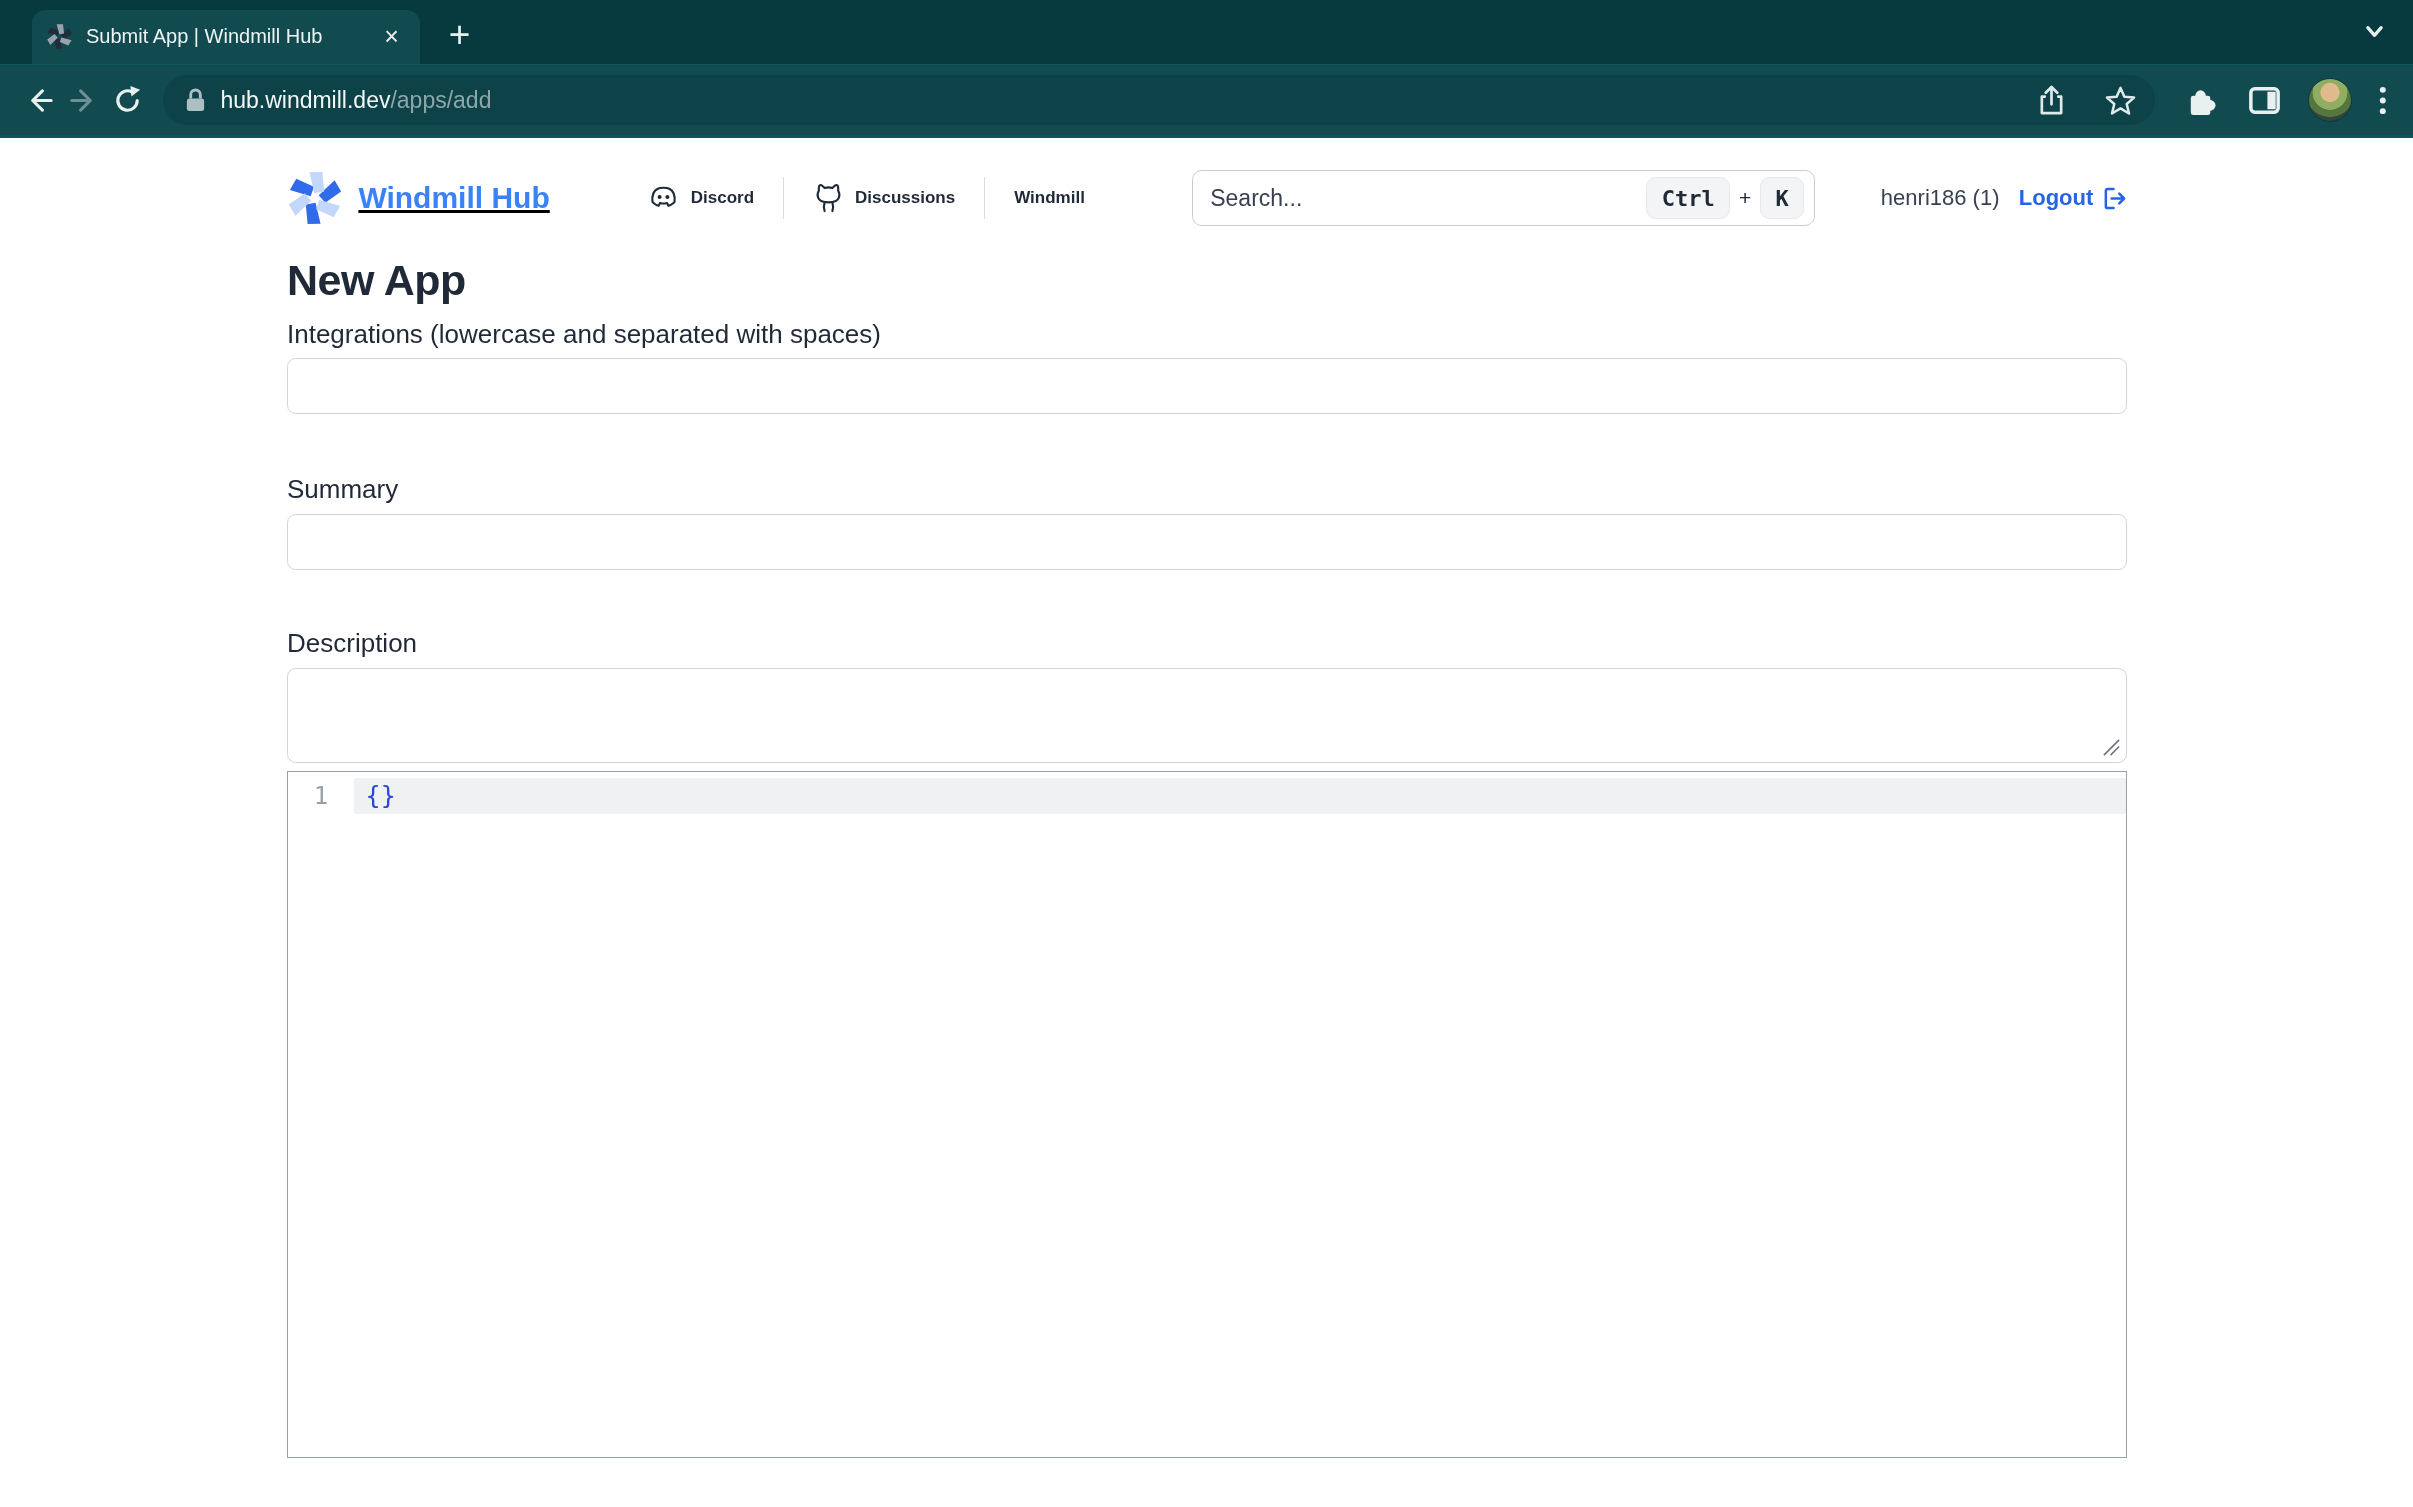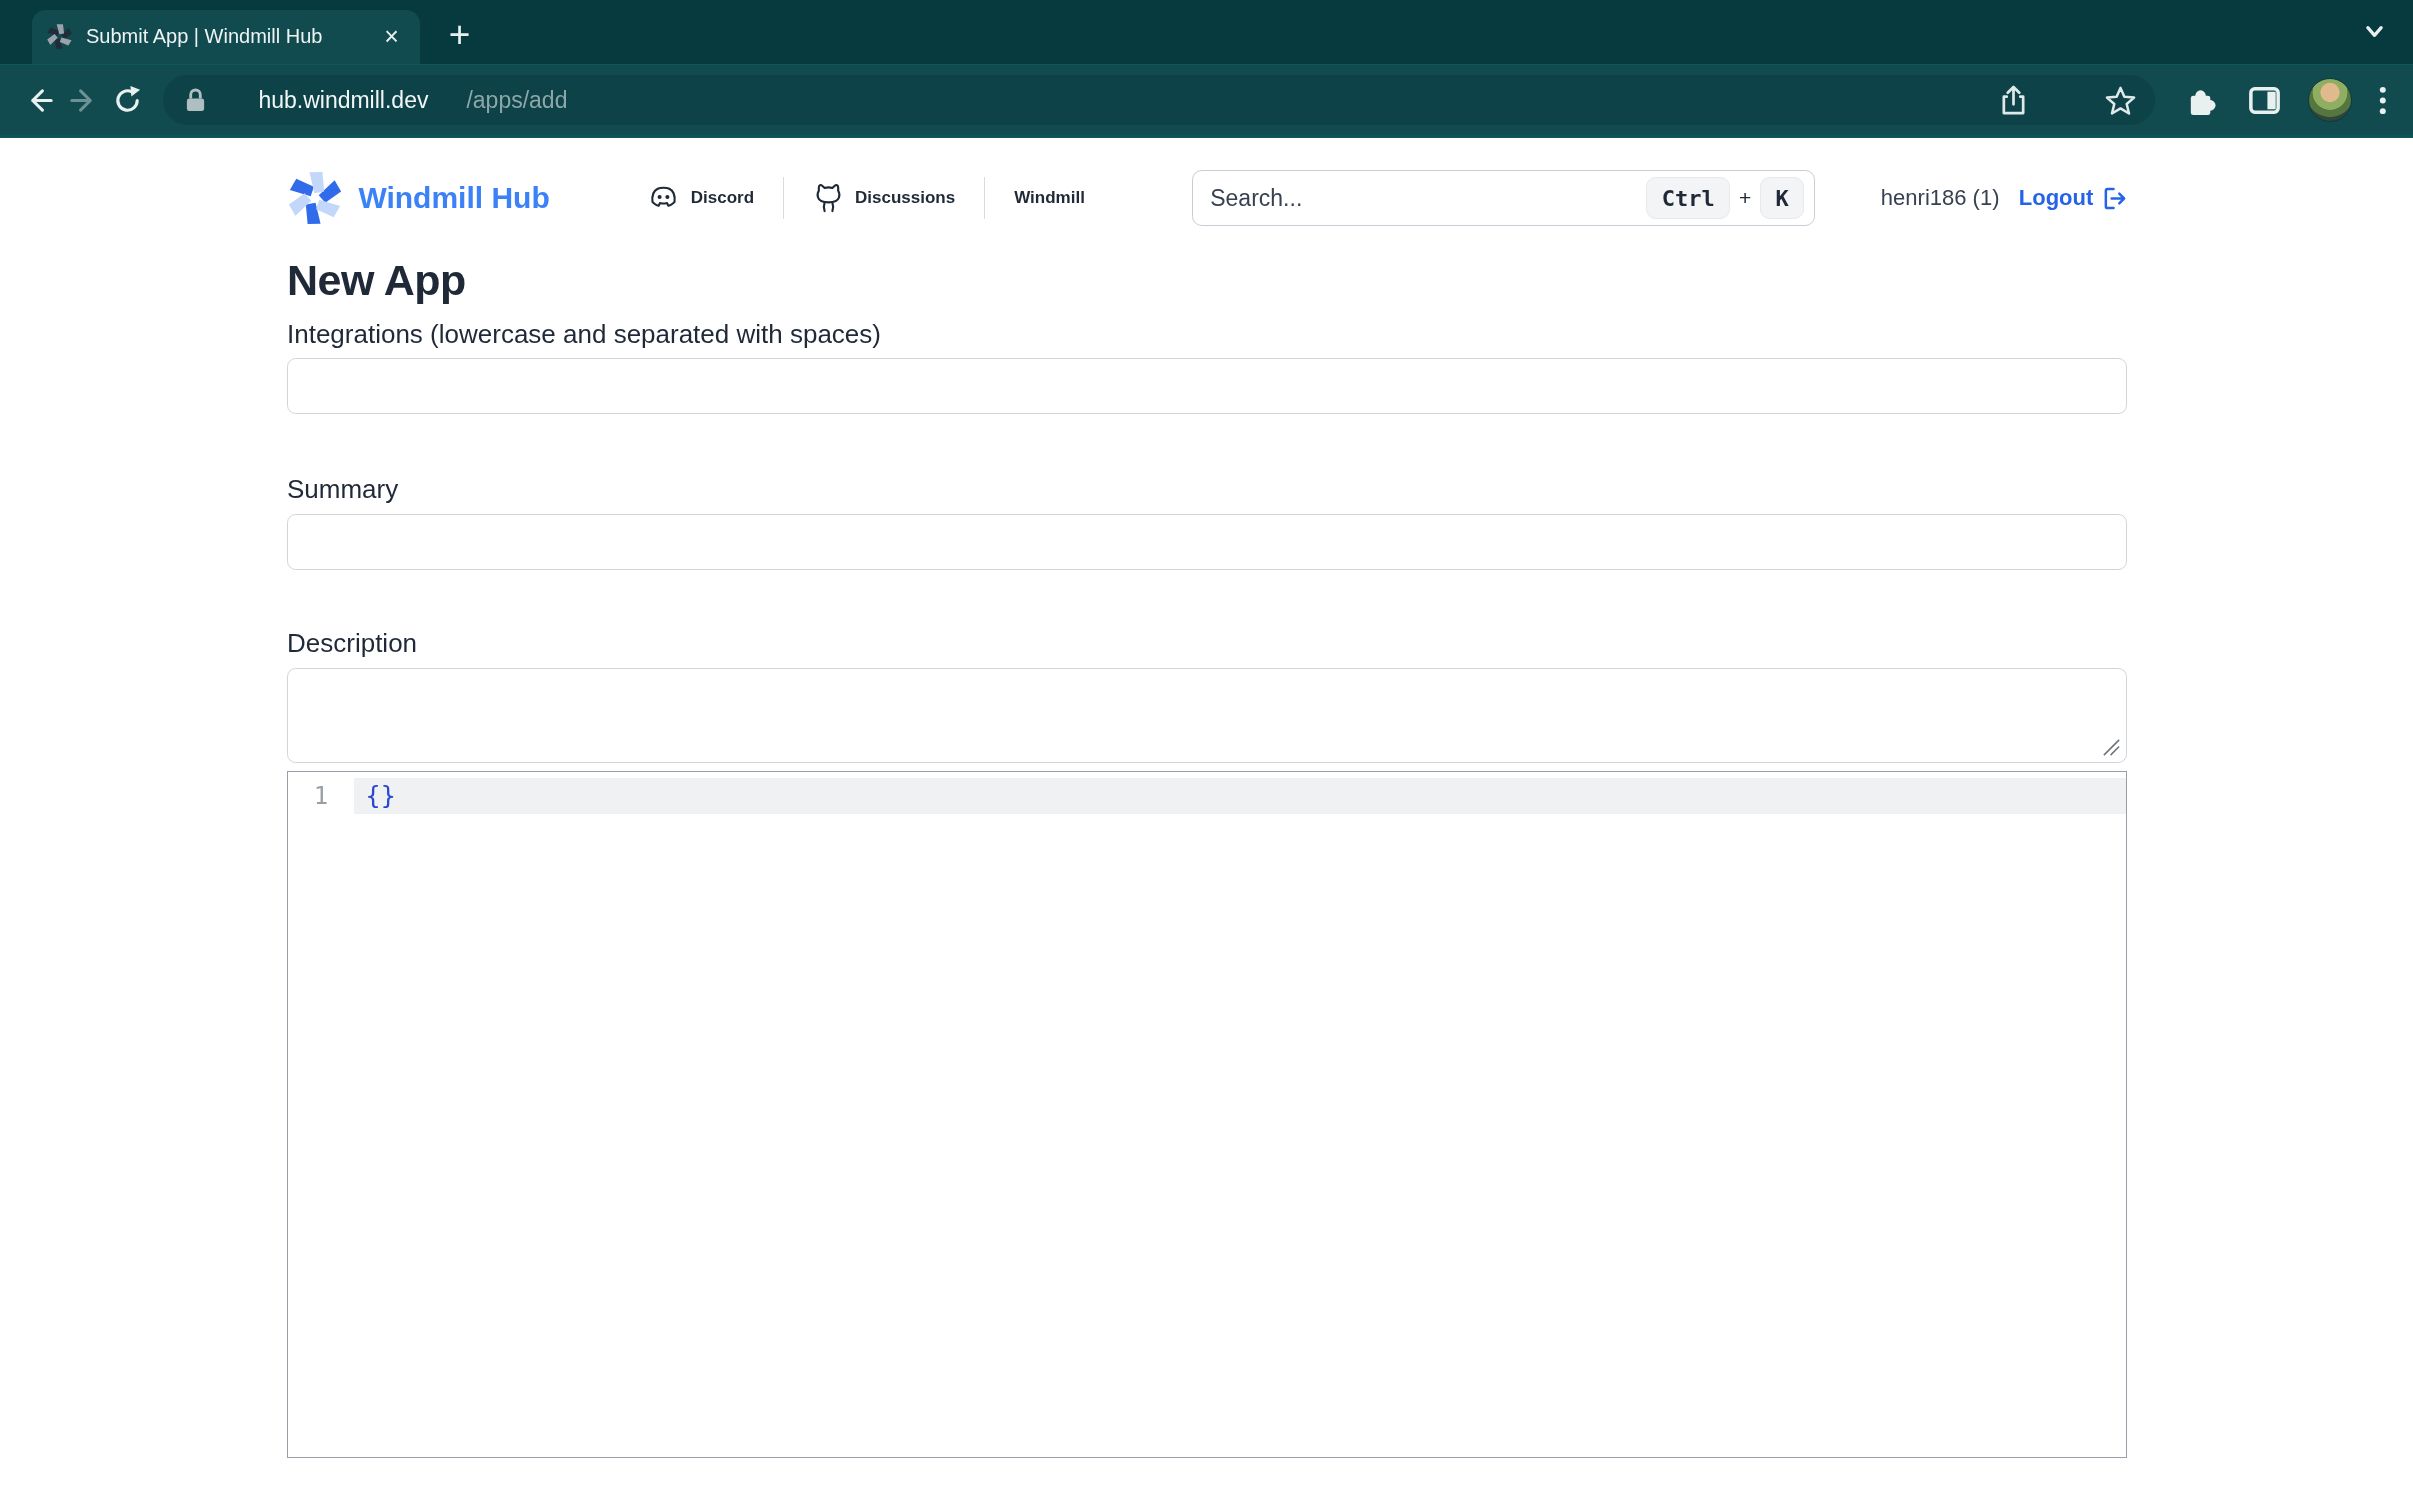--- a/index.html
+++ b/index.html
@@ -19,34 +19,34 @@
   .newtab { position:absolute; left:439px; top:13.5px; color:#e8efef; font-size:37px;
             font-weight:300; line-height:42px; padding:0 9.7px; cursor:pointer; }
   .tab-chevron { position:absolute; right:25px; top:21px; }
 
   .toolbar { height:74px; background:#114a4f; border-top:1.9px solid #0c585e;
              border-bottom:3.9px solid #0a565c;
              display:flex; align-items:center; padding:0 17.4px; }
   .navbtn { width:44px; height:44px; display:flex; align-items:center; justify-content:center;
             border-radius:50%; flex:0 0 auto; }
   .omnibox { flex:1; height:50px; margin:0 15.4px 0 13.5px; background:#0c4248;
-             border-radius:25px; display:flex; align-items:center; padding:0 19.3px 0 21px;gap:38px; }
+             border-radius:25px; display:flex; align-items:center; padding:0 19.3px 0 21px; }
   .omni-host { color:#f2f6f6; font-size:23px; margin-left:13.5px; }
   .omni-path { color:#8da7a9; font-size:23px; }
   .omni-spacer { flex:1; }
   .tool-icons { display:flex; align-items:center; gap:25px; padding:0 7.7px 0 13.5px; }
   .avatar { width:44px; height:44px; border-radius:50%;
             background:radial-gradient(circle at 50% 32%, #e0b98c 0 26%, #8fae62 28% 48%,
                        #55763f 50% 68%, #31453a 70%);
             border:1px solid #0a3b3f; }
 
   
   .content { width:1840px; margin:0 auto; }
   .site-header { display:flex; align-items:center; height:70px; margin-top:25px; }
-  .brand { display:flex; align-items:center; cursor:pointer; }
+  .brand { display:flex; align-items:center; cursor:pointer;text-decoration:underline; }
   .brand-name { color:#3b82f6; font-size:30px; font-weight:700; margin-left:15.4px; }
   .nav { display:flex; align-items:center; margin-left:97px; }
   .nav-item { display:flex; align-items:center; gap:11px; color:#1f2937;
               font-size:17px; font-weight:600; cursor:pointer; white-space:nowrap; }
   .nav-divider { width:1px; height:42px; background:#d8dce1; margin:0 29px; }
   .search { margin-left:auto; width:623px; height:56px; border:1px solid #c8cdd5;
             border-radius:9.7px; background:#fff; display:flex; align-items:center;
             padding:0 9.7px 0 3.9px; }
   .search input { border:none; outline:none; flex:1; font-size:23px; color:#000000;
                   padding:0 13.5px; font-family:"Liberation Sans", sans-serif; background:transparent; }

